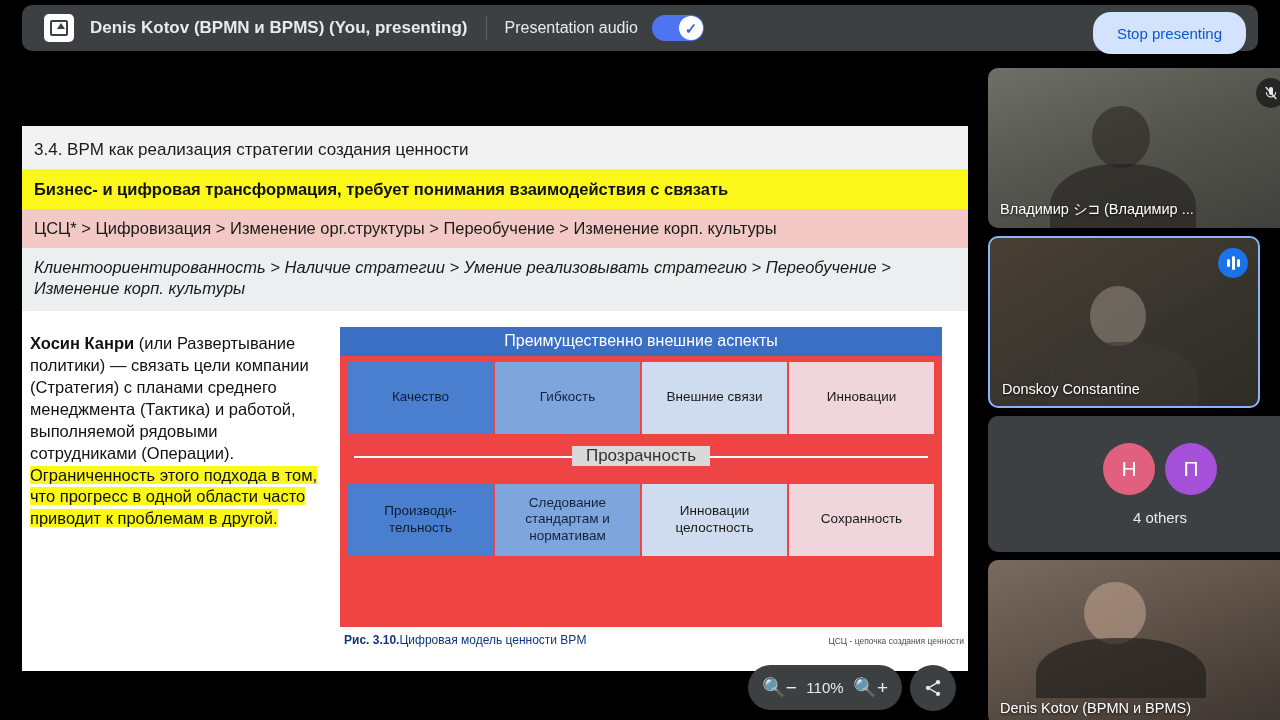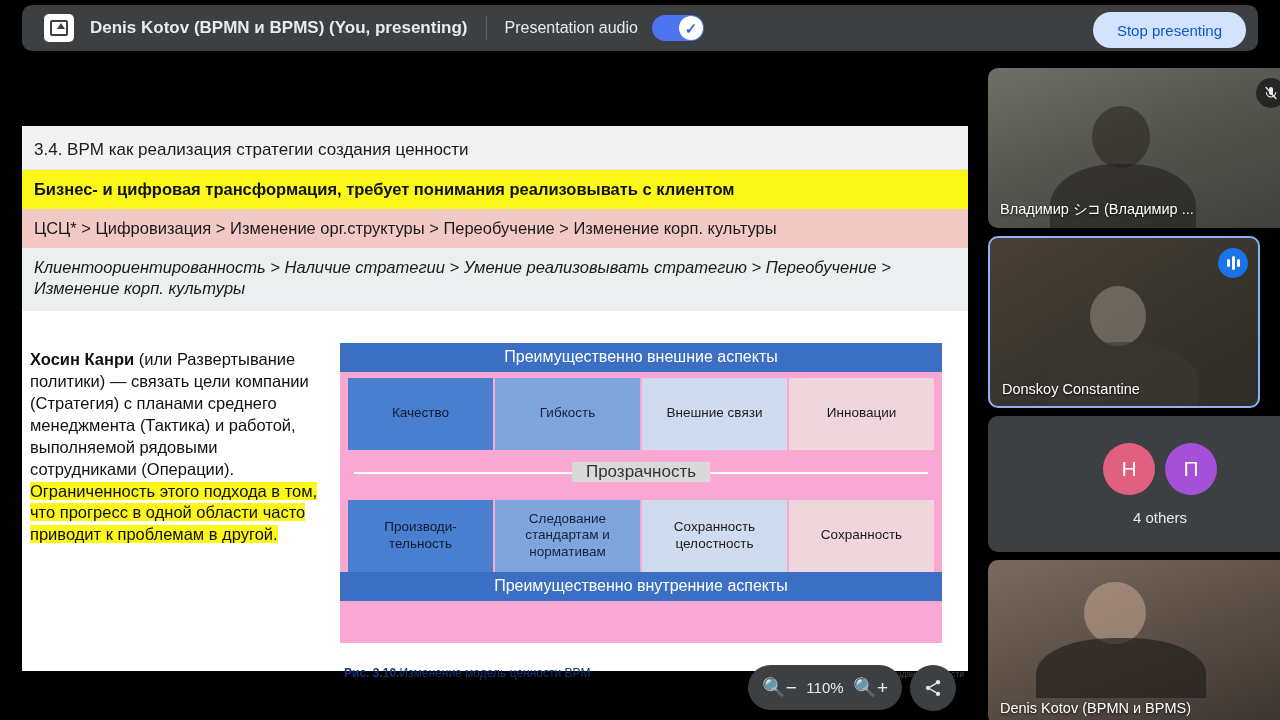--- a/index.html
+++ b/index.html
@@ -106,21 +106,21 @@
   .toggle .knob .check {
     color: #3367d6;
     font-size: 15px;
     line-height: 1;
     font-weight: bold;
   }
   .stop-btn {
     position: absolute;
     right: 12px;
     top: 7px;
-    height: 36px;
+    height: 42px;
     background: #d3e3fd;
     color: #0b57d0;
     border-radius: 18px;
     border: none;
     font-size: 15px;
     font-family: "Liberation Sans", sans-serif;
     padding: 0 24px;
     cursor: pointer;
   }
 
@@ -166,21 +166,21 @@
     background: #eceff0;
     color: #1a1a1a;
     font-size: 16.5px;
     padding: 9px 12px 11px 12px;
     line-height: 1.3;
     font-style: italic;
   }
 
   .content {
     display: flex;
-    padding: 24px 0 0 0;
+    padding: 8px 0 0 0;
   }
   .left-col {
     width: 318px;
     padding: 14px 12px 0 8px;
     box-sizing: border-box;
     font-size: 16.5px;
     color: #111;
     line-height: 1.33;
   }
   .left-col b { font-weight: bold; }
@@ -188,21 +188,21 @@
 
   .right-col {
     flex: 1;
     padding: 8px 0 0 0;
     position: relative;
   }
   .diagram {
     position: relative;
     width: 602px;
     height: 300px;
-    background: #f9a8d4;
+    background: #ef4444;
   }
   .diag-header, .diag-footer {
     background: #3b6fc4;
     color: #fff;
     text-align: center;
     font-size: 16px;
     padding: 5px 0 6px 0;
   }
   .diag-row {
     display: flex;
@@ -249,21 +249,21 @@
     font-size: 17px;
     color: #333;
   }
   .figcap {
     display: flex;
     align-items: baseline;
     padding: 6px 4px 0 4px;
     font-size: 12px;
     color: #13347a;
   }
-  .figcap b { font-weight: bold; margin-top: 17px; }
+  .figcap b { font-weight: bold; }
   .figcap .note {
     margin-left: auto;
     font-size: 8.5px;
     color: #4a4a4a;
   }
 
   
   .zoombar {
     position: absolute;
     left: 748px;
@@ -408,21 +408,21 @@
         <span class="check">✓</span>
       </div>
     </div>
     <button class="stop-btn">Stop presenting</button>
   </div>
 
   <div class="stage">
     <div class="slide">
 
       <div class="slide-title">3.4. BPM как реализация стратегии создания ценности</div>
-      <div class="band-yellow">Бизнес- и цифровая трансформация, требует понимания реализовывать с клиентом</div>
+      <div class="band-yellow">Бизнес- и цифровая трансформация, требует понимания взаимодействия с связать</div>
       <div class="band-pink">ЦСЦ* &gt; Цифровизация &gt; Изменение орг.структуры &gt; Переобучение &gt; Изменение корп. культуры</div>
       <div class="band-grey">Клиентоориентированность &gt; Наличие стратегии &gt; Умение реализовывать стратегию &gt; Переобучение &gt; Изменение корп. культуры</div>
 
       <div class="content">
         <div class="left-col">
           <b>Хосин Канри</b><span> (или Развертывание политики) — связать цели компании (Стратегия) с планами среднего менеджмента (Тактика) и работой, выполняемой рядовыми сотрудниками (Операции). </span><span class="hl">Ограниченность этого подхода в том, что прогресс в одной области часто приводит к проблемам в другой.</span>
         </div>
 
         <div class="right-col">
           <div class="diagram">
@@ -437,30 +437,29 @@
 
             <div class="mid">
               <div class="line"></div>
               <span>Прозрачность</span>
             </div>
 
             <div class="diag-row">
               <div class="cell c1">Производи-
 тельность</div>
               <div class="cell c2">Следование стандартам и нормативам</div>
-              <div class="cell c3">Сохранность целостность</div>
+              <div class="cell c3">Инновации целостность</div>
               <div class="cell c4">Сохранность</div>
             </div>
 
-            <div class="diag-footer">Преимущественно внутренние аспекты</div>
           </div>
 
           <div class="figcap">
             <b>Рис. 3.10.</b>
-            <span> Изменение модель ценности BPM</span>
+            <span> Цифровая модель ценности BPM</span>
             <span class="note">ЦСЦ - цепочка создания ценности</span>
           </div>
         </div>
       </div>
     </div>
   </div>
 
   <div class="zoombar">
     <span class="zl">🔍−</span>
     <span class="zoom-level">110%</span>

